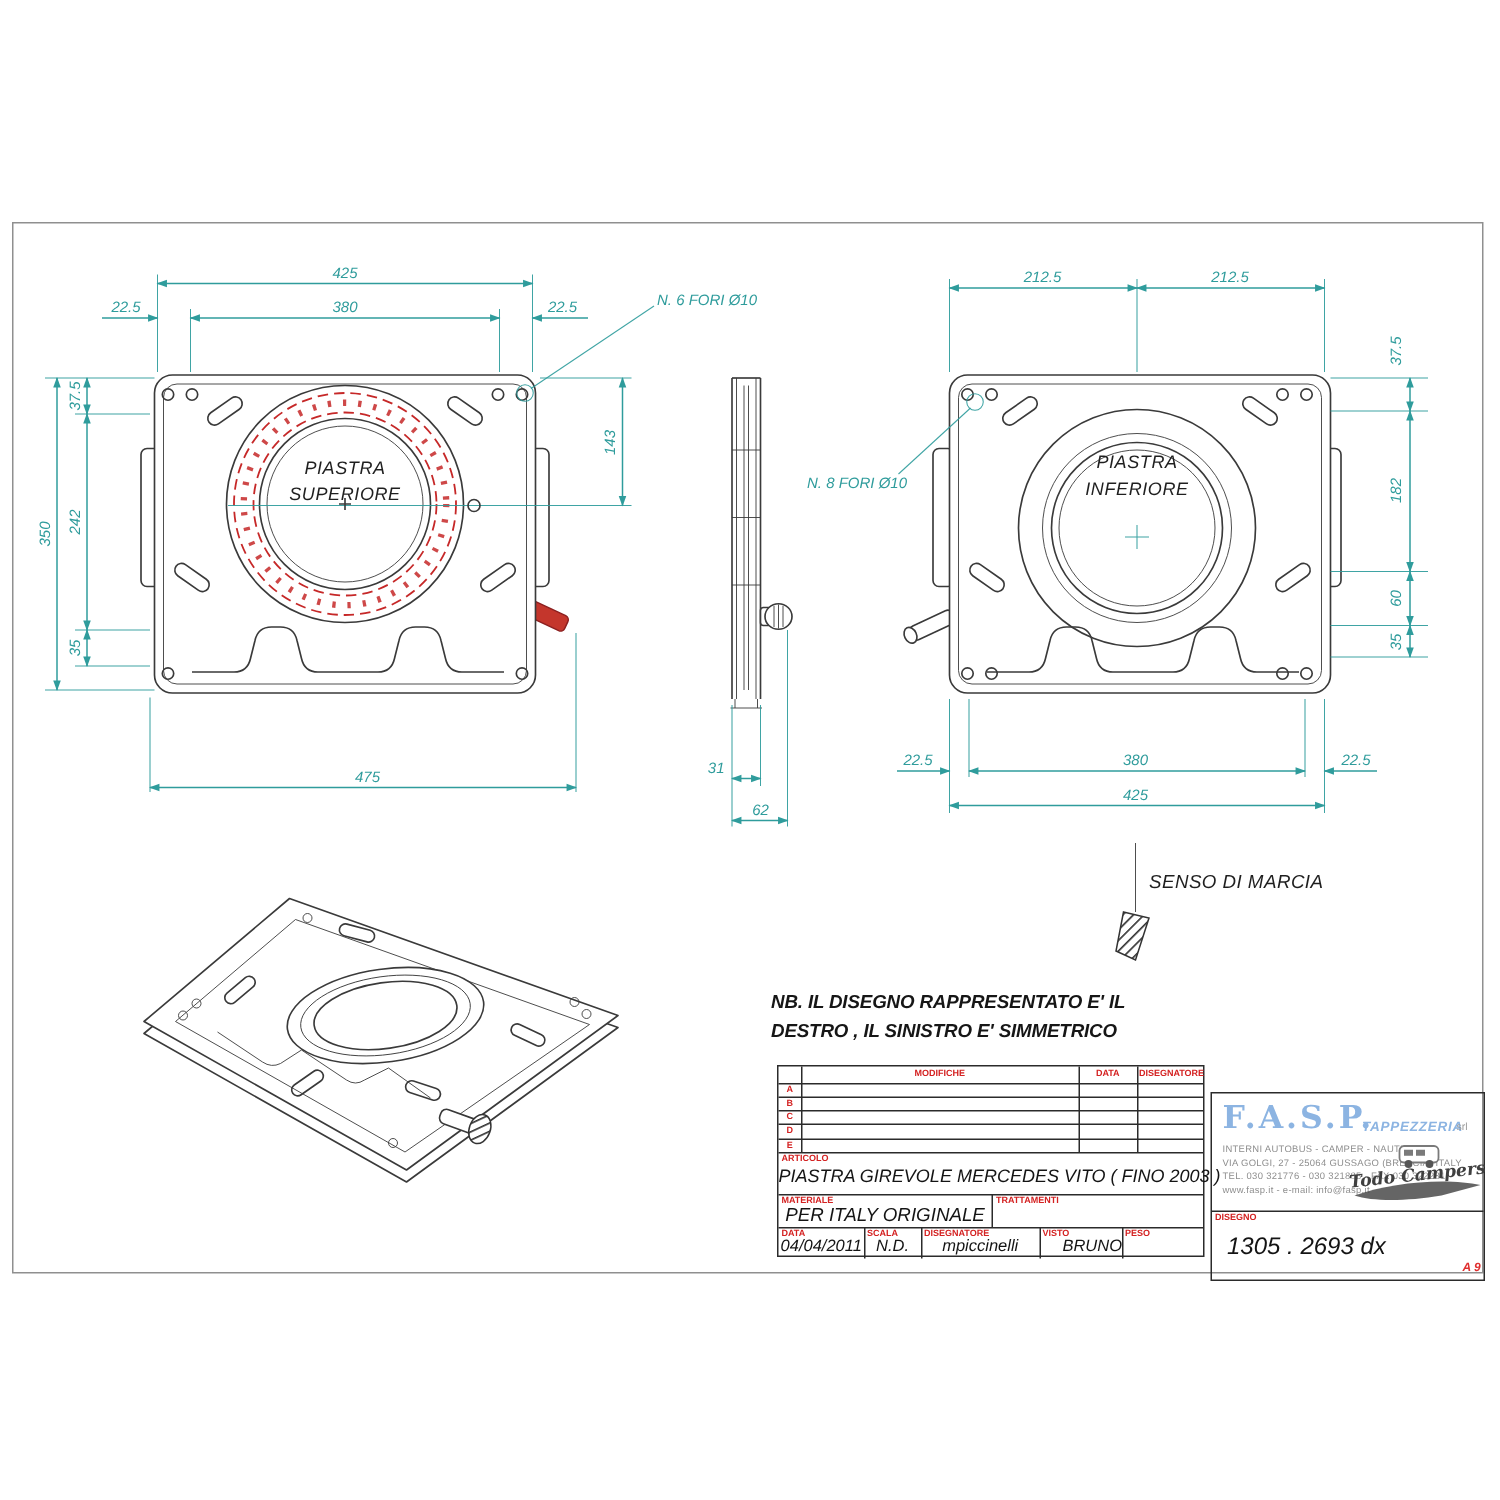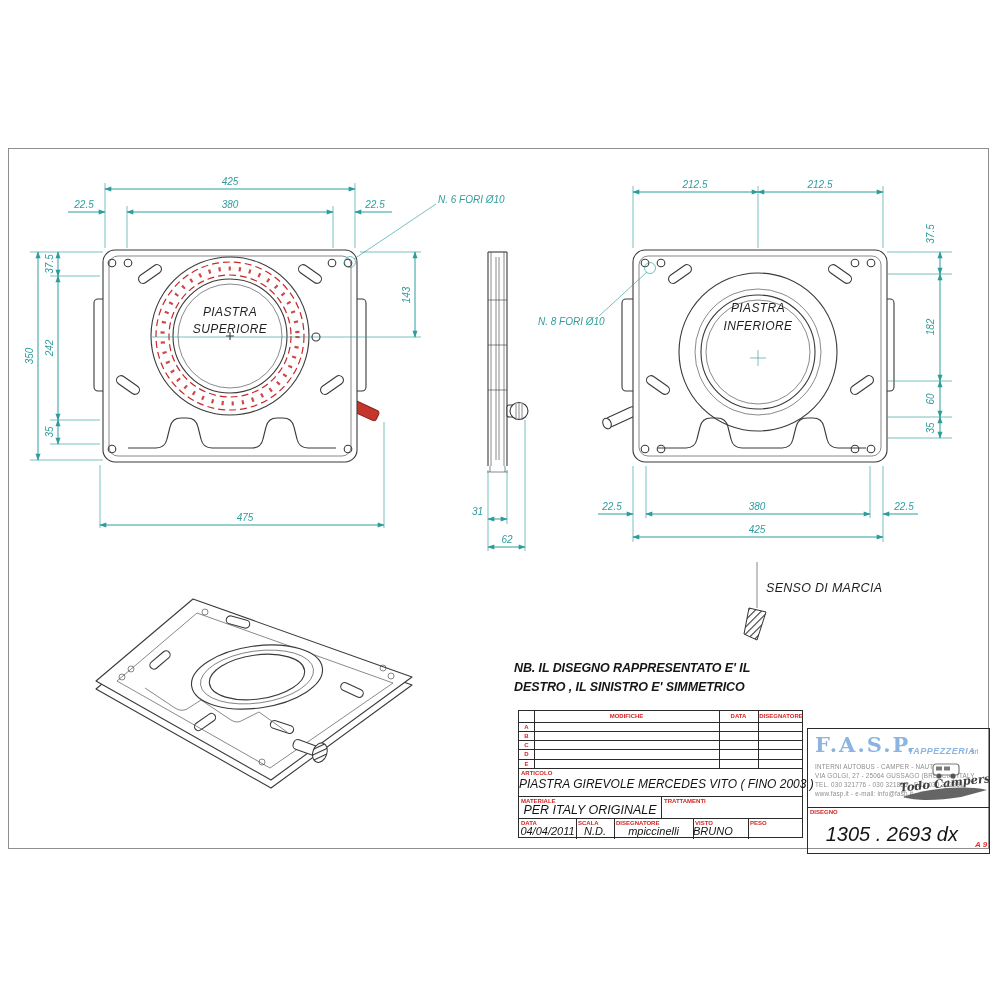--- a/index.html
+++ b/index.html
@@ -326,34 +326,34 @@
   <div class="vl" style="left:174px;top:107px;height:21px;"></div>
   <div class="vl" style="left:229px;top:107px;height:21px;"></div>
   <div class="rl" style="left:2px;top:108.5px;">DATA</div>
   <div class="rl" style="left:59px;top:108.5px;">SCALA</div>
   <div class="rl" style="left:97px;top:108.5px;">DISEGNATORE</div>
   <div class="rl" style="left:176px;top:108.5px;">VISTO</div>
   <div class="rl" style="left:231px;top:108.5px;">PESO</div>
   <div class="val" style="left:0;width:57px;top:114px;text-align:center;font-size:11px;">04/04/2011</div>
   <div class="val" style="left:57px;width:38px;top:114px;text-align:center;font-size:11px;">N.D.</div>
   <div class="val" style="left:95px;width:79px;top:114px;text-align:center;font-size:11px;">mpiccinelli</div>
-  <div class="val" style="left:174px;width:55px;top:114px;text-align:left;font-size:11px;">BRUNO</div>
+  <div class="val" style="left:174px;width:55px;top:114px;text-align:right;font-size:11px;">BRUNO</div>
 </div>
 
 <div class="abs fasp">
   <div class="faspname">F.A.S.P.</div>
   <div class="fasptap">TAPPEZZERIA</div>
   <div class="faspsrl">srl</div>
   <div class="gtx" style="left:7px;top:34px;">INTERNI AUTOBUS - CAMPER - NAUTICA</div>
   <div class="gtx" style="left:7px;top:43px;">VIA GOLGI, 27 - 25064 GUSSAGO (BRESCIA) ITALY</div>
   <div class="gtx" style="left:7px;top:52px;">TEL. 030 321776 - 030 321885 - FAX 030 322281</div>
   <div class="gtx" style="left:7px;top:61px;">www.fasp.it - e-mail: info@fasp.it</div>
   <div style="position:absolute;left:0;right:0;top:78px;border-top:1px solid #2b2b2b;"></div>
   <div class="rl" style="left:2px;top:80px;">DISEGNO</div>
-  <div class="val" style="left:10px;width:140px;top:94px;text-align:right;font-size:20px;">1305 . 2693 dx</div>
+  <div class="val" style="left:10px;width:140px;top:94px;text-align:left;font-size:16px;">1305 . 2693 dx</div>
 </div>
 
 <div class="abs todo">
   <svg width="92" height="44" style="position:absolute;left:0;top:0;">
     <rect x="34" y="1" width="26" height="11" rx="3" fill="#fff" stroke="#7a7a7a" stroke-width="1.2"></rect>
     <rect x="37" y="3.5" width="6" height="4" fill="#7a7a7a"></rect>
     <rect x="45" y="3.5" width="6" height="4" fill="#7a7a7a"></rect>
     <circle cx="40" cy="13" r="2.6" fill="#555"></circle>
     <circle cx="54" cy="13" r="2.6" fill="#555"></circle>
     <path d="M4,34 C28,25 66,22 88,27 L62,34 C38,38 16,38 4,34 Z" fill="#4a4a4a" opacity=".85"></path>

